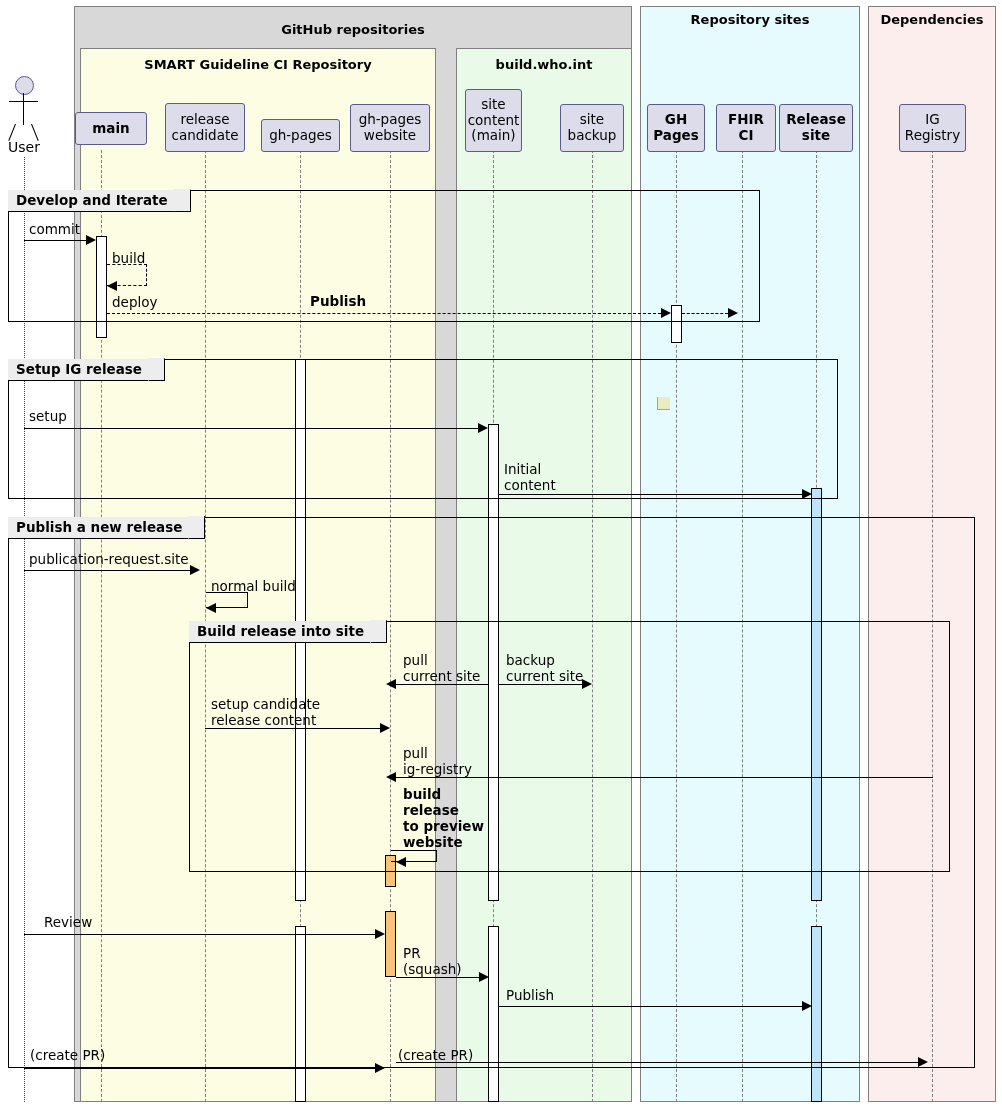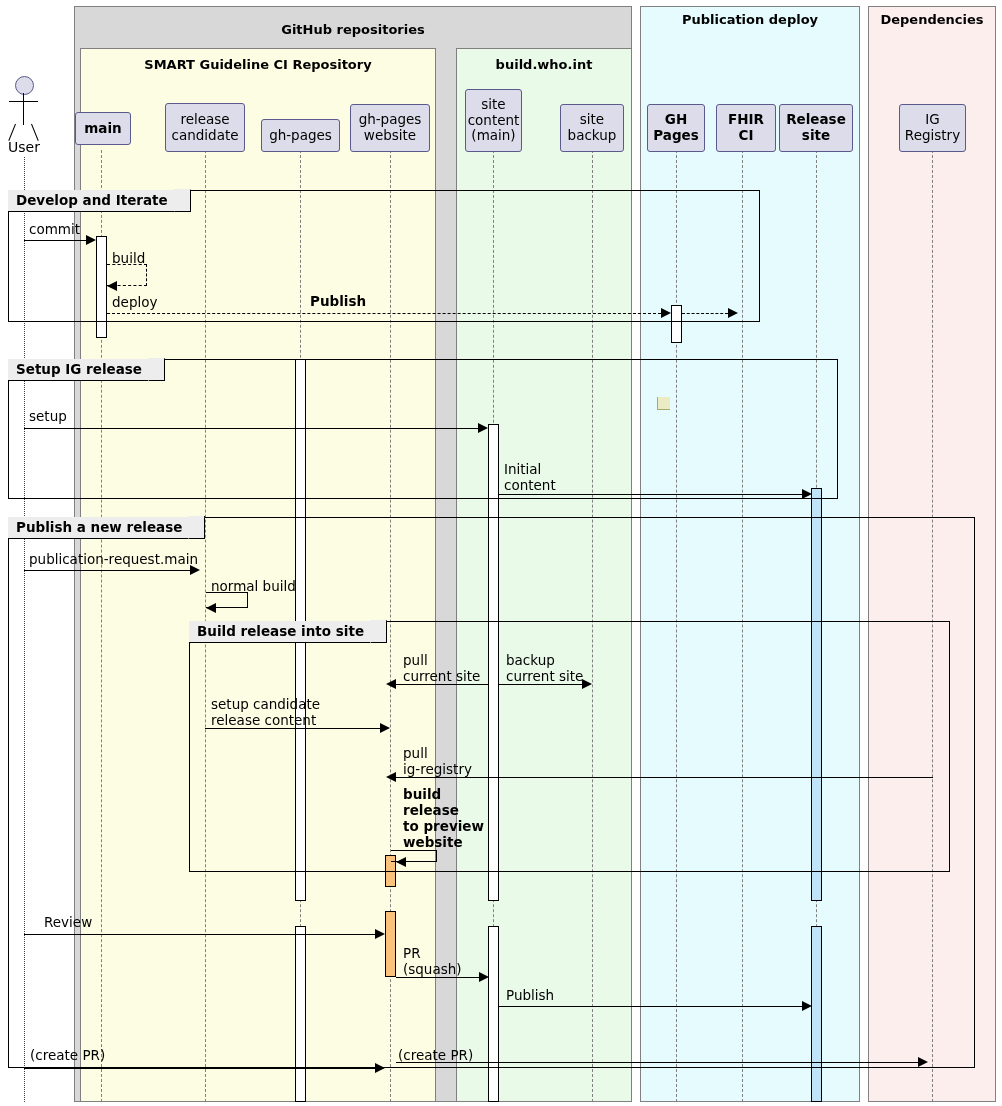--- a/index.html
+++ b/index.html
@@ -63,21 +63,21 @@
 </head>
 <body>
 
 <div id="canvas">
 
   <div class="pkg" style="left:74px;top:6px;width:558px;height:1096px;background:#d8d8d8;">
     <div class="pkg-title" style="top:15px;">GitHub repositories</div>
   </div>
 
   <div class="pkg" style="left:640px;top:6px;width:220px;height:1096px;background:#e6fbfd;">
-    <div class="pkg-title" style="top:5px;">Publication deploy</div>
+    <div class="pkg-title" style="top:5px;">Repository sites</div>
   </div>
 
   <div class="pkg" style="left:868px;top:6px;width:128px;height:1096px;background:#fdeeee;">
     <div class="pkg-title" style="top:5px;">Dependencies</div>
   </div>
 
   <div class="pkg" style="left:80px;top:48px;width:356px;height:1054px;background:#fdfde4;">
     <div class="pkg-title" style="top:8px;">SMART Guideline CI Repository</div>
   </div>
 
@@ -97,21 +97,21 @@
   <div class="lifeline" style="left:205px;top:150px;height:952px;"></div>
   <div class="lifeline" style="left:300px;top:150px;height:952px;"></div>
   <div class="lifeline" style="left:390px;top:150px;height:952px;"></div>
   <div class="lifeline" style="left:493px;top:150px;height:952px;"></div>
   <div class="lifeline" style="left:592px;top:150px;height:952px;"></div>
   <div class="lifeline" style="left:676px;top:150px;height:952px;"></div>
   <div class="lifeline" style="left:742px;top:150px;height:952px;"></div>
   <div class="lifeline" style="left:816px;top:150px;height:952px;"></div>
   <div class="lifeline" style="left:932px;top:150px;height:952px;"></div>
 
-  <div class="participant bold" style="left:75px;top:112px;width:56px;height:33px;">
+  <div class="participant bold" style="left:75px;top:112px;width:72px;height:33px;">
     <span>main</span>
   </div>
 
   <div class="participant" style="left:165px;top:103px;width:80px;height:49px;white-space:pre-line;">
     <span>release
 candidate</span>
   </div>
 
   <div class="participant" style="left:261px;top:119px;width:79px;height:33px;">
     <span>gh-pages</span>
@@ -200,21 +200,21 @@
   <div class="msg" style="left:499px;top:494px;width:303px;"></div>
   <div class="arrowR" style="left:802px;top:489px;"></div>
   <div class="mlabel" style="left:504px;top:462px;">Initial
 content</div>
 
   <div class="frag" style="left:8px;top:517px;width:967px;height:551px;"></div>
   <div class="frag-lbl" style="left:8px;top:517px;">Publish a new release</div>
 
   <div class="msg" style="left:24px;top:570px;width:166px;"></div>
   <div class="arrowR" style="left:190px;top:565px;"></div>
-  <div class="mlabel" style="left:29px;top:552px;">publication-request.main</div>
+  <div class="mlabel" style="left:29px;top:552px;">publication-request.site</div>
 
   <div class="selfmsg" style="left:206px;top:592px;width:42px;height:16px;border-bottom:1px solid #000;border-right:1px solid #000;border-top:1px solid #000;"></div>
   <div class="arrowL" style="left:206px;top:603px;"></div>
   <div class="mlabel" style="left:211px;top:579px;">normal build</div>
 
   <div class="frag" style="left:189px;top:621px;width:761px;height:251px;"></div>
   <div class="frag-lbl" style="left:189px;top:621px;">Build release into site</div>
 
   <div class="msg" style="left:396px;top:684px;width:93px;"></div>
   <div class="arrowL" style="left:386px;top:679px;"></div>

